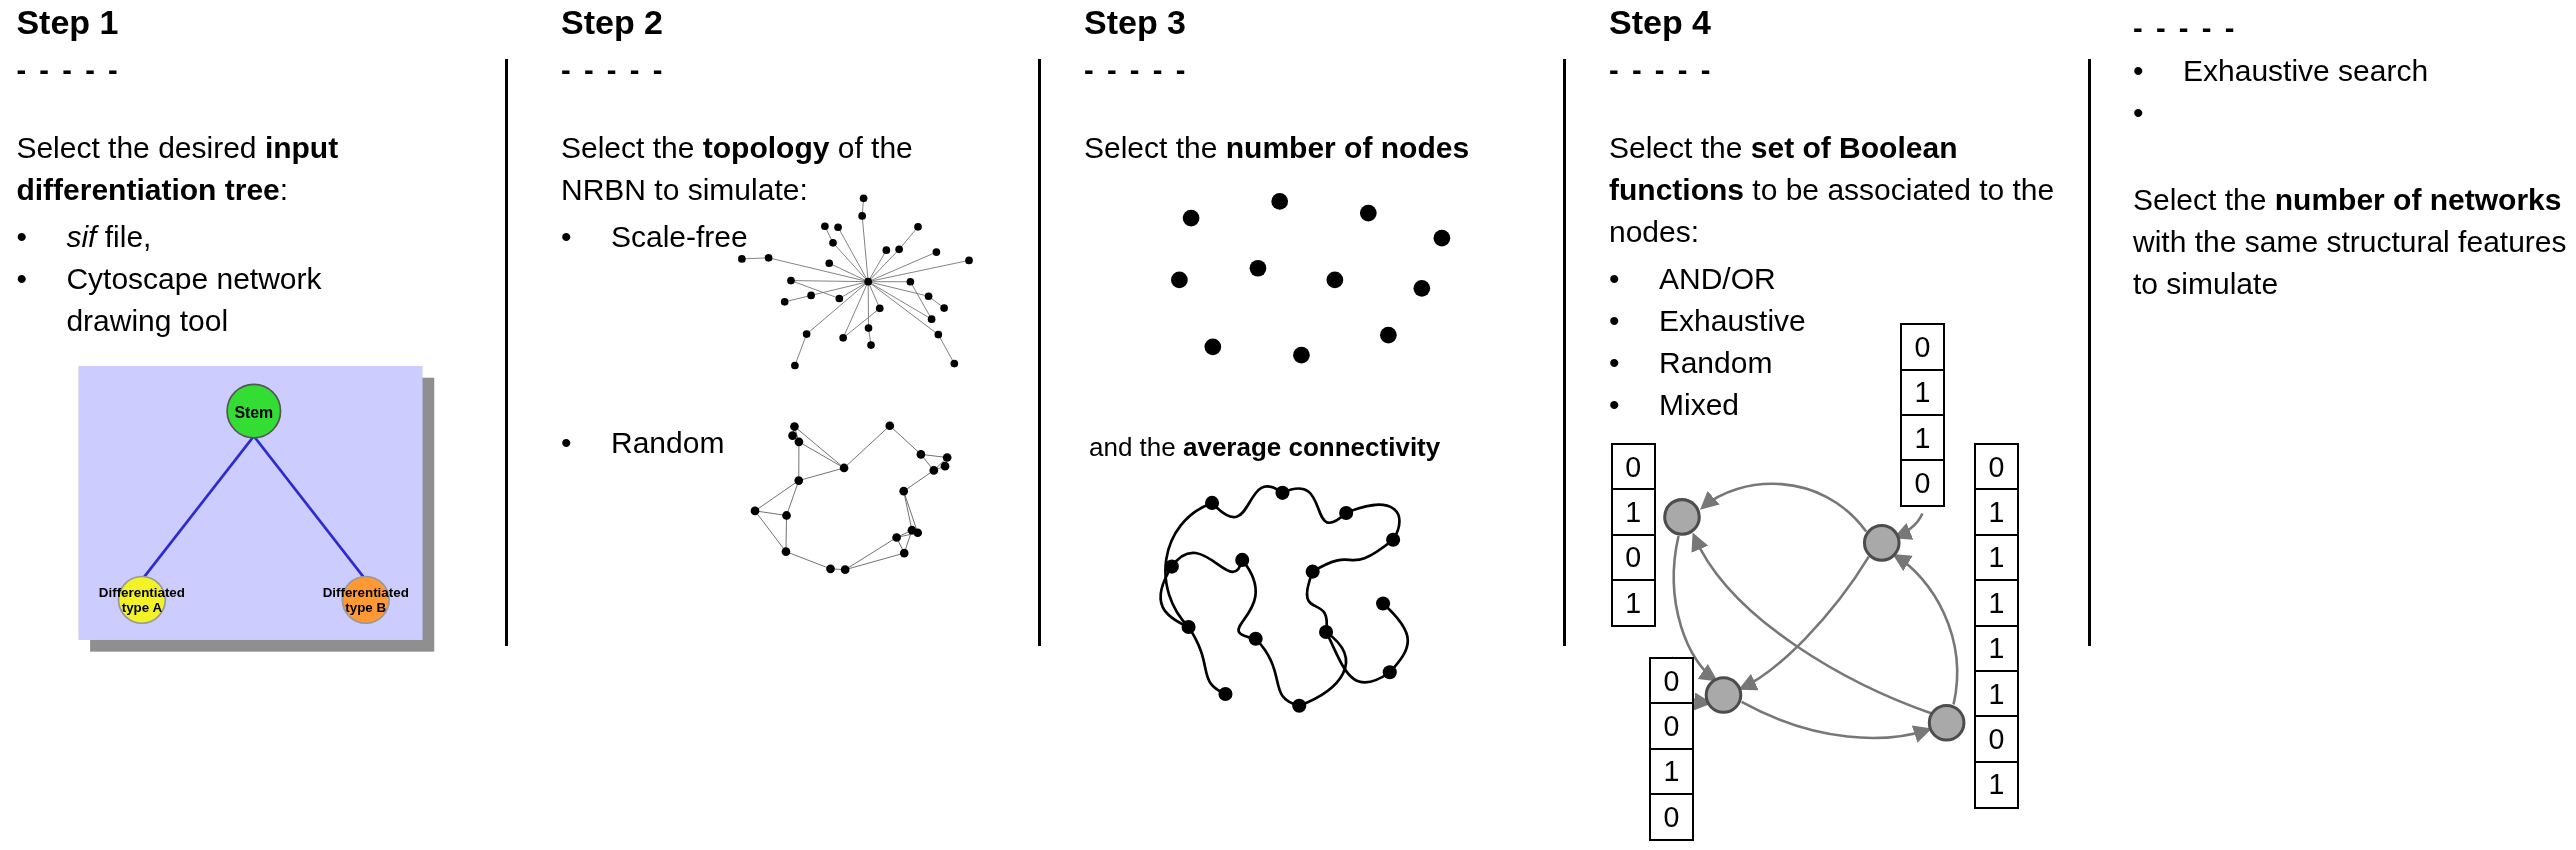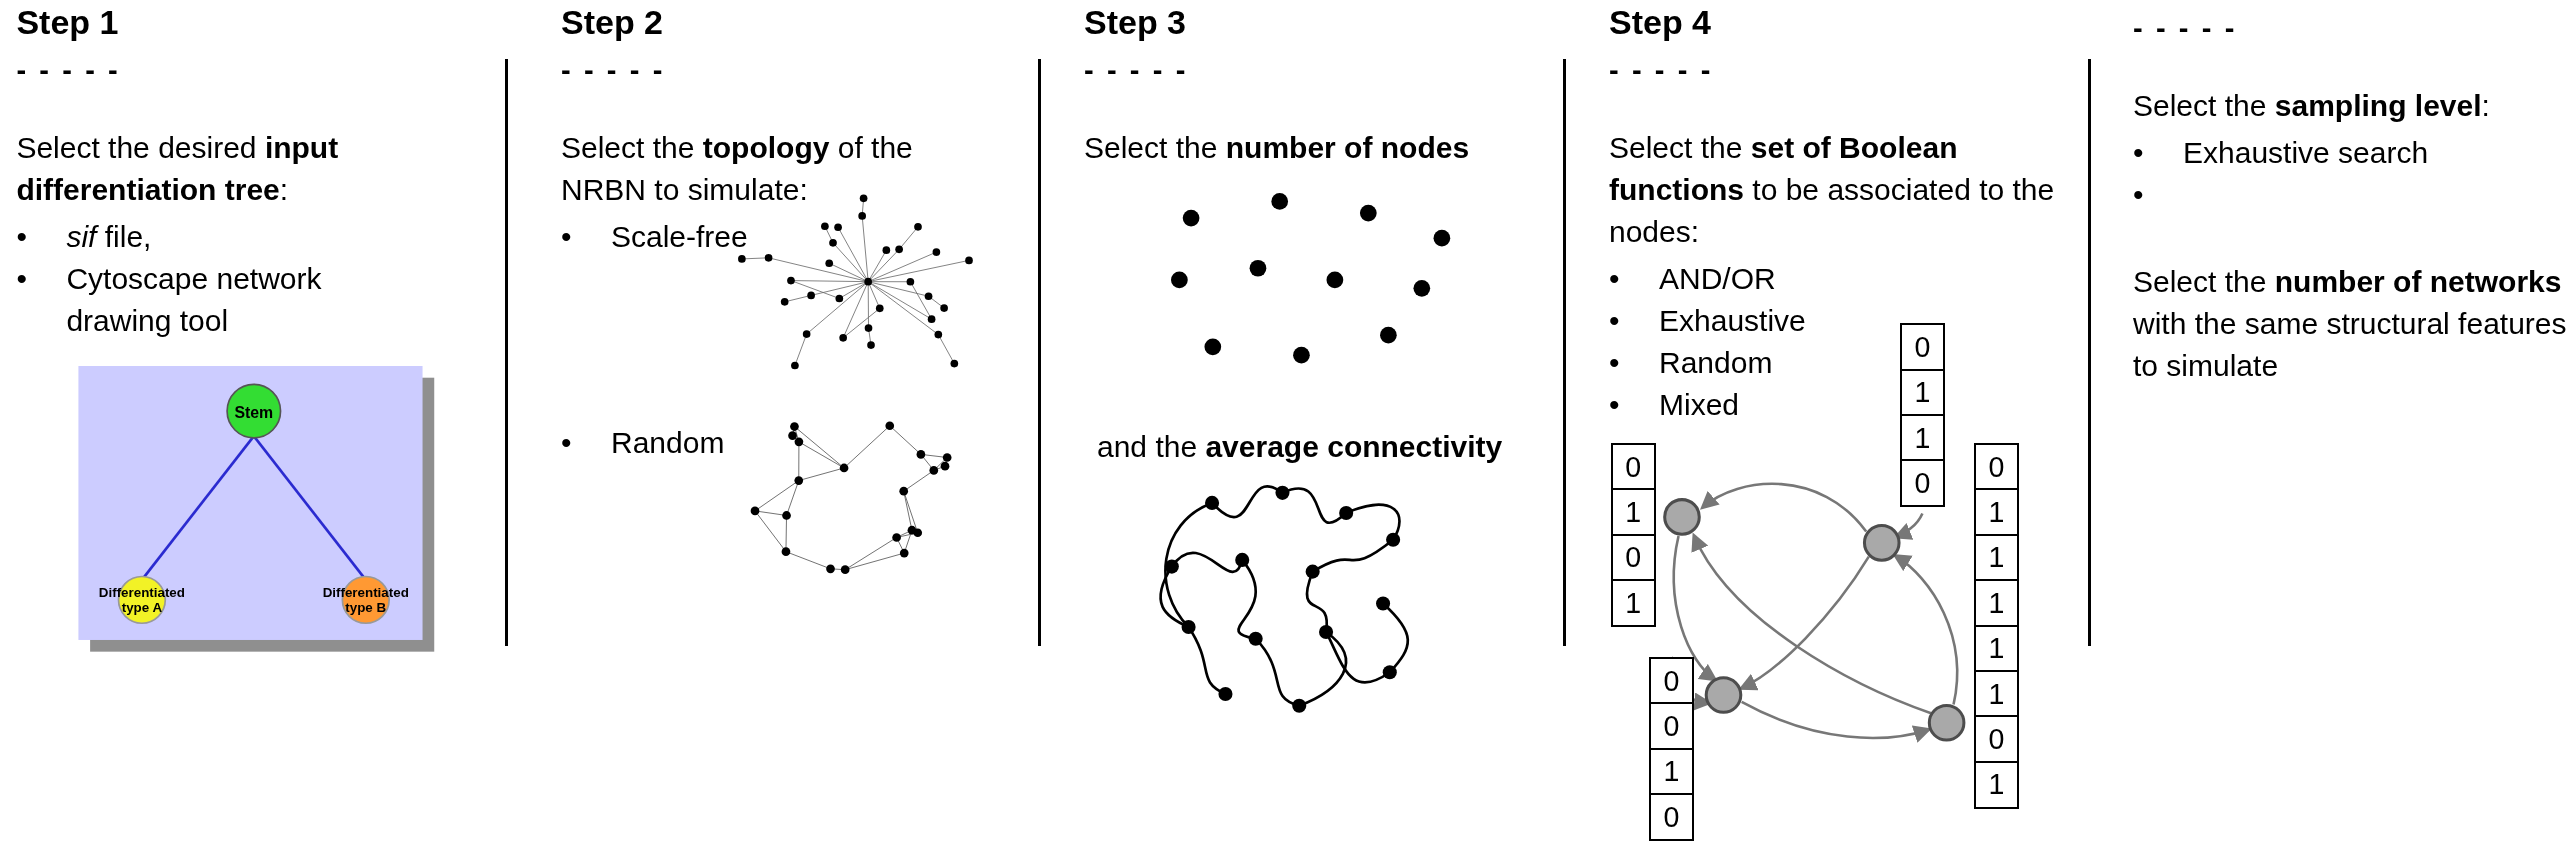--- a/index.html
+++ b/index.html
@@ -16,21 +16,21 @@
   li{display:flex;font-size:30px;line-height:42px}
   .bullet{width:50px;flex:none}
   .li-text i{font-style:italic}
   svg{display:block}
   svg text{font-family:inherit}
   .abs{position:absolute}
   .tcol{position:absolute;display:flex;flex-direction:column}
   .tcell{width:45px;height:48px;border:2.6px solid #000;margin-top:-2.6px;background:#fff;
     display:flex;align-items:center;justify-content:center;font-size:28.6px}
   .tcell:first-child{margin-top:0}
-  .second-p{position:absolute;left:13px;font-size:30px;line-height:42px}
+  .second-p{position:absolute;left:5px;font-size:26px;line-height:42px}
 </style>
 </head>
 <body>
 
 <div class="divider" style="left:505px"></div>
 <div class="divider" style="left:1038px"></div>
 <div class="divider" style="left:1563px"></div>
 <div class="divider" style="left:2088px"></div>
 
 <section class="col" style="left:16.4px;width:472px">
@@ -321,21 +321,20 @@
         <div class="tcell">1</div>
         <div class="tcell">1</div>
         <div class="tcell">0</div>
         <div class="tcell">1</div>
       </div>
   </div>
 </section>
 
 <section class="col" style="left:2133px;width:437px">
   <div class="dashes">- - - - -</div>
-  <p class="intro"><span>Select the </span><b>sampling level</b><span>:</span></p>
   <ul>
     <li>
         <span class="bullet">•</span>
         <span class="li-text">Exhaustive search</span>
       </li>
     <li>
         <span class="bullet">•</span>
       </li>
   </ul>
   <p class="para" style="margin-top:45px;max-width:437px"><span>Select the </span><b>number of networks</b><span> with the same structural features to simulate</span></p>

